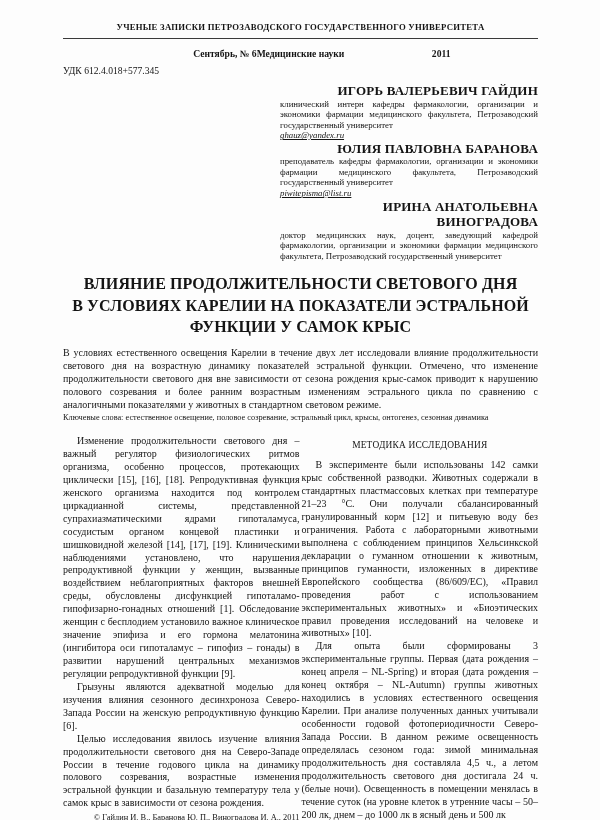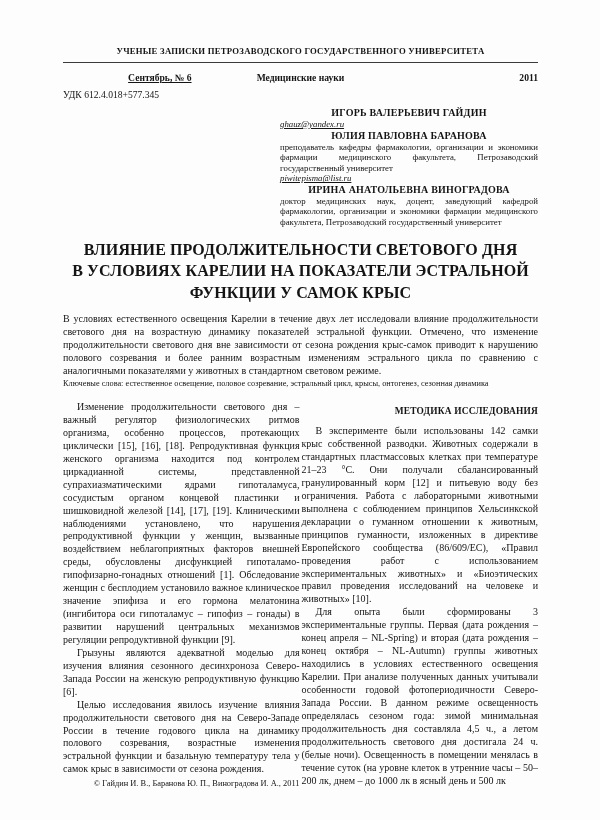--- a/index.html
+++ b/index.html
@@ -5,21 +5,21 @@
   * { margin: 0; padding: 0; box-sizing: border-box; }
   html, body { width: 600px; height: 820px; }
   body {
     background: #fdfdfd;
     color: #141414;
     font-family: "Liberation Serif", "DejaVu Serif", serif;
     overflow: hidden;
   }
   .page {
     width: 600px; height: 820px;
-    padding: 46px 62px 0 63px;
+    padding: 22px 62px 0 63px;
     background: #fdfdfd;
   }
   .journal-header {
     text-align: center;
     font-weight: bold;
     font-size: 8.7px;
     letter-spacing: 0.25px;
     white-space: nowrap;
   }
   .header-rule {
@@ -28,38 +28,38 @@
     margin-top: 6px;
   }
   .issue-row {
     display: grid;
     grid-template-columns: 1fr auto 1fr;
     align-items: baseline;
     font-weight: bold;
     font-size: 9.6px;
     margin-top: 9px;
   }
-  .issue-left { text-align: center; text-decoration: underline; }
+  .issue-left { text-align: right; }
   .issue-center { text-align: right; }
-  .issue-right { text-align: right; }
+  .issue-right { text-align: center; }
   .udc {
     font-size: 9.6px;
     margin-top: 6px;
   }
   .authors {
     width: 258px;
     margin-left: auto;
     margin-top: 7px;
     font-size: 8.8px;
     line-height: 1.2;
   }
   .author-name {
     font-weight: bold;
-    font-size: 10px;
-    text-align: center;
+    font-size: 13px;
+    text-align: right;
     letter-spacing: 0.2px;
   }
   .author-aff {
     text-align: justify;
     hyphens: auto;
   }
   .author-email {
     font-style: italic;
     text-decoration: underline;
   }
@@ -90,25 +90,25 @@
   }
   .col {
     flex: 1 1 0;
     font-size: 10px;
     line-height: 1.295;
     text-align: justify;
     hyphens: auto;
   }
   .col p { text-indent: 14px; }
   .methods-heading {
-    font-weight: bold;
+    font-weight: normal;
     font-size: 9.4px;
     letter-spacing: 0.2px;
     margin: 4px 0 8px 0;
-    text-align: right;
+    text-align: center;
   }
   .copyright {
     font-size: 8.4px;
     margin-top: 3px;
     text-align: right;
     text-indent: 0;
   }
 </style>
 </head>
 <body>
@@ -122,20 +122,21 @@
     <span class="issue-left">Сентябрь, № 6</span>
     <span class="issue-center">Медицинские науки</span>
     <span class="issue-right">2011</span>
   </div>
 
   <div class="udc">УДК 612.4.018+577.345</div>
 
   <div class="authors">
     <div>
       <div class="author-name">ИГОРЬ ВАЛЕРЬЕВИЧ ГАЙДИН</div>
+      <div class="author-aff">клинический интерн кафедры фармакологии, организации и экономики фармации медицинского факультета, Петрозаводский государственный университет</div>
       <div class="author-email">ghauz@yandex.ru</div>
     </div>
     <div>
       <div class="author-name">ЮЛИЯ ПАВЛОВНА БАРАНОВА</div>
       <div class="author-aff">преподаватель кафедры фармакологии, организации и экономики фармации медицинского факультета, Петрозаводский государственный университет</div>
       <div class="author-email">piwitepisma@list.ru</div>
     </div>
     <div>
       <div class="author-name">ИРИНА АНАТОЛЬЕВНА ВИНОГРАДОВА</div>
       <div class="author-aff">доктор медицинских наук, доцент, заведующий кафедрой фармакологии, организации и экономики фармации медицинского факультета, Петрозаводский государственный университет</div>

